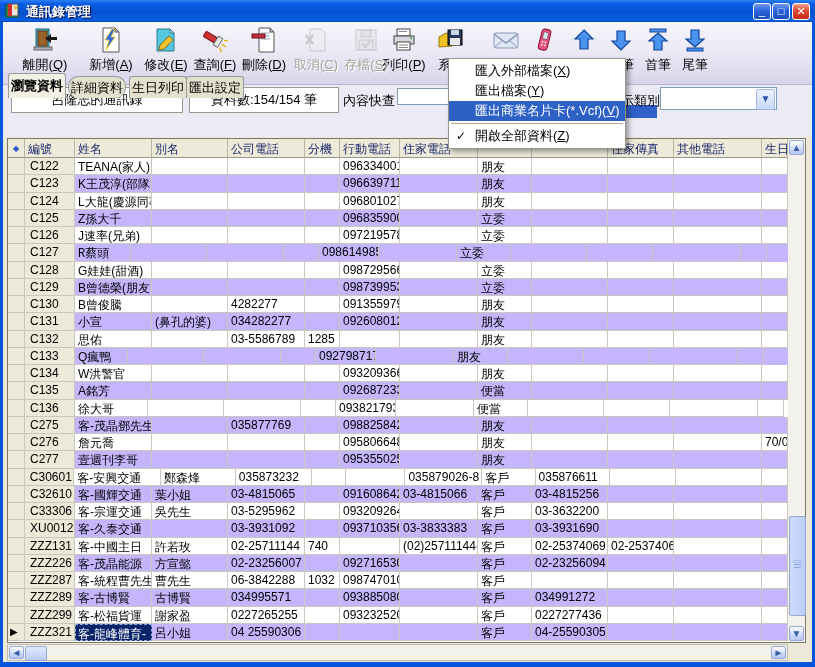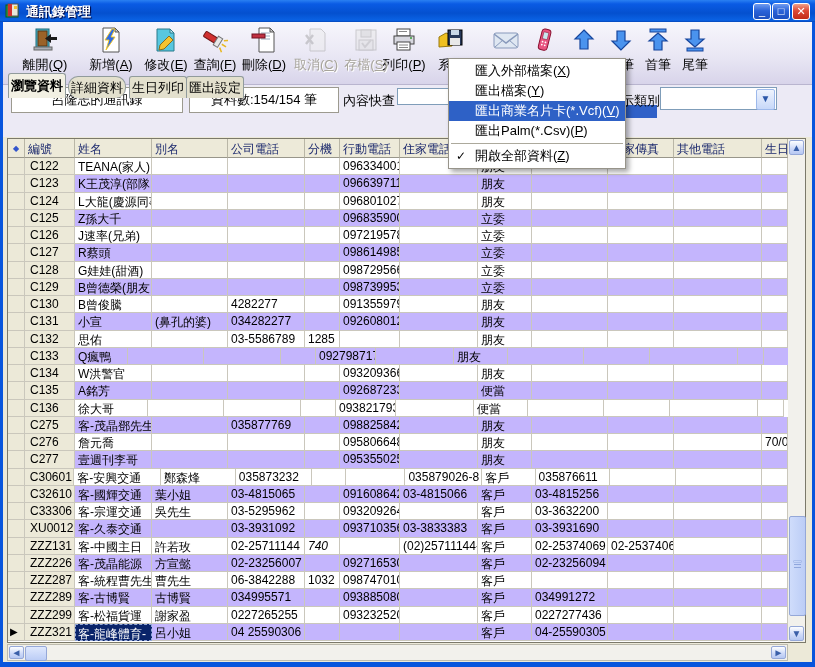--- a/index.html
+++ b/index.html
@@ -376,21 +376,21 @@
               <div class="td" style="width: 78px;"></div>
               <div class="td" style="width: 54px;">立委</div>
               <div class="td" style="width: 76px;"></div>
               <div class="td" style="width: 66px;"></div>
               <div class="td" style="width: 88px;"></div>
               <div class="td" style="width: 26px;"></div>
             </div>
             <div class="tr odd">
               <div class="td ind" style="width: 17px;"></div>
               <div class="td idc" style="width: 50px;">C127</div>
-              <div class="td" style="width: 77px;">R蔡頭</div>
+              <div class="td" style="width: 56px; font-family: Liberation Mono, monospace;">R蔡頭</div>
               <div class="td" style="width: 76px;"></div>
               <div class="td" style="width: 77px;"></div>
               <div class="td" style="width: 35px;"></div>
               <div class="td" style="width: 60px;">0986149858</div>
               <div class="td" style="width: 78px;"></div>
               <div class="td" style="width: 54px;">立委</div>
               <div class="td" style="width: 76px;"></div>
               <div class="td" style="width: 66px;"></div>
               <div class="td" style="width: 88px;"></div>
               <div class="td" style="width: 26px;"></div>
@@ -634,21 +634,21 @@
               <div class="td" style="width: 66px;"></div>
               <div class="td" style="width: 88px;"></div>
               <div class="td" style="width: 26px;"></div>
             </div>
             <div class="tr">
               <div class="td ind" style="width: 17px;"></div>
               <div class="td idc" style="width: 50px;">ZZZ131</div>
               <div class="td" style="width: 77px;">客-中國主日</div>
               <div class="td" style="width: 76px;">許若玫</div>
               <div class="td" style="width: 77px;">02-25711144</div>
-              <div class="td" style="width: 35px; font-style: italic;">740</div>
+              <div class="td" style="width: 35px;">740</div>
               <div class="td" style="width: 60px;"></div>
               <div class="td" style="width: 78px;">(02)25711144-</div>
               <div class="td" style="width: 54px;">客戶</div>
               <div class="td" style="width: 76px;">02-25374069</div>
               <div class="td" style="width: 66px;">02-25374069</div>
               <div class="td" style="width: 88px;"></div>
               <div class="td" style="width: 26px;"></div>
             </div>
             <div class="tr odd">
               <div class="td ind" style="width: 17px;"></div>
@@ -739,18 +739,17 @@
       <div id="hthumb"></div>
       <div class="sb-btn" style="right:1px;top:1px;width:15px;height:13px;line-height:12px;">►</div>
     </div>
 
   </div>
 
   <div id="menu">
     <div class="menu-item hk">匯入外部檔案(<u>X</u>)</div>
     <div class="menu-item hk">匯出檔案(<u>Y</u>)</div>
     <div class="menu-item hk hl">匯出商業名片卡(*.Vcf)(<u>V</u>)</div>
-    <div class="menu-item hk">匯出Palm(*.Csv)(<u>P</u>)</div>
     <div class="menu-sep"></div>
     <div class="menu-item hk" id="menu-check-item">開啟全部資料(<u>Z</u>)<span class="check">✓</span></div>
   </div>
 
 </div>
 
 </body></html>

